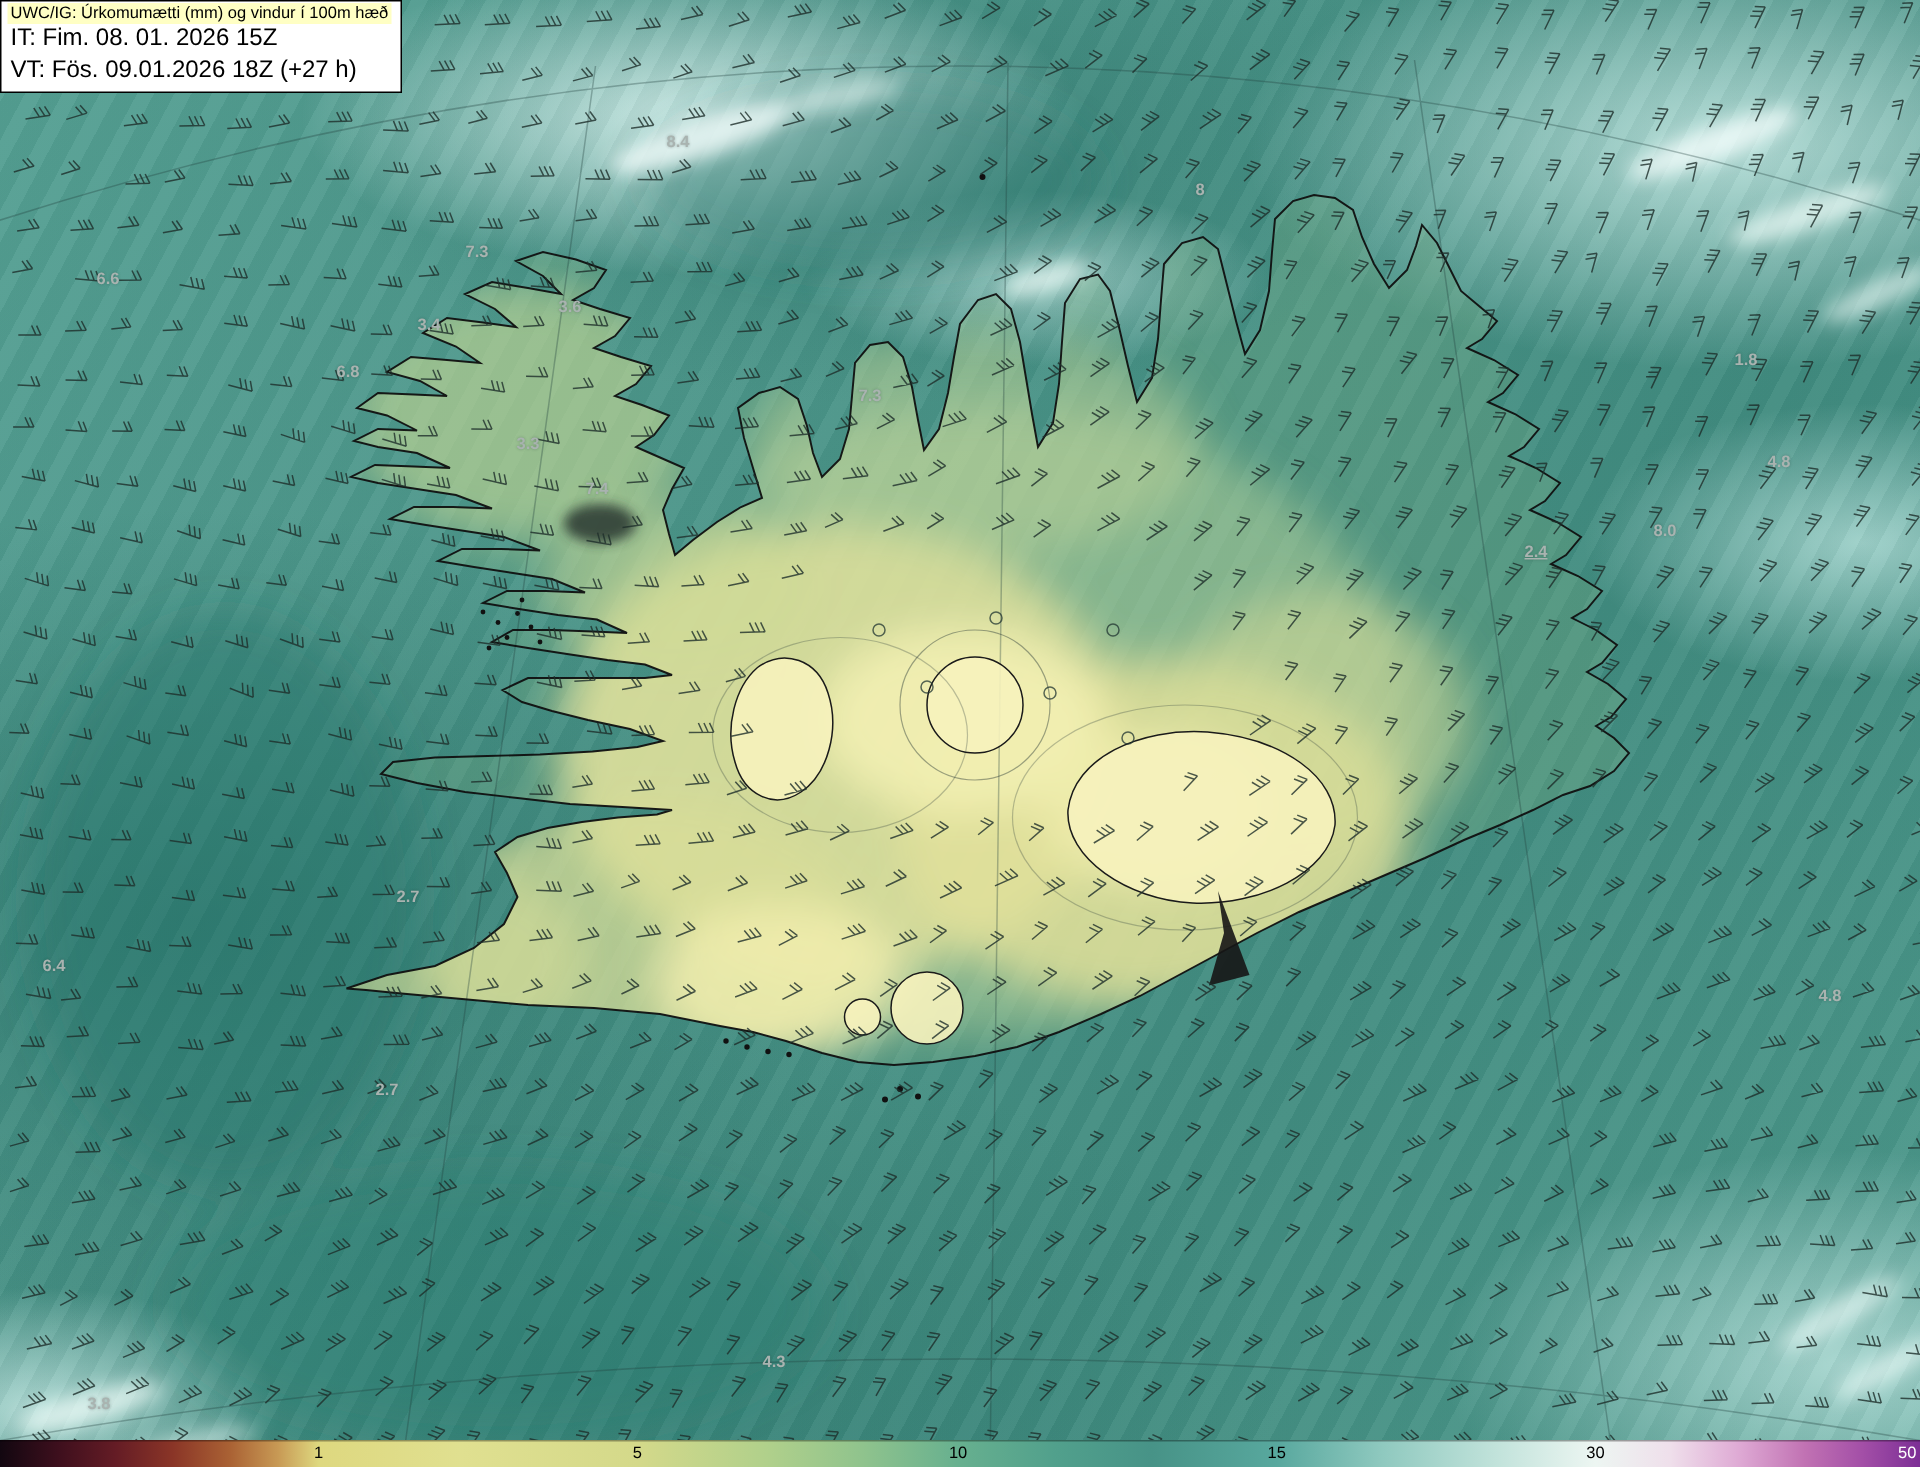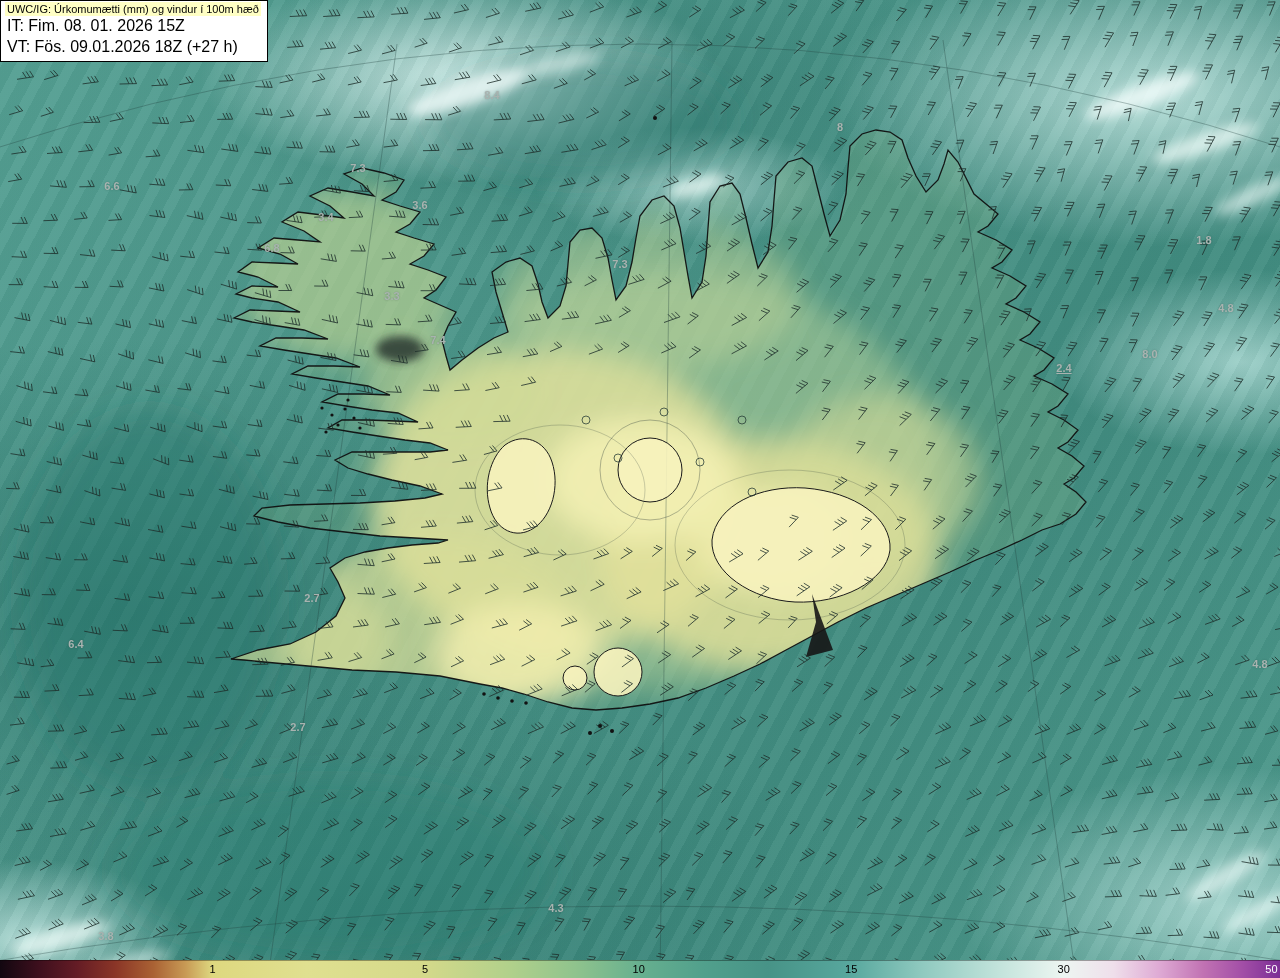--- a/index.html
+++ b/index.html
@@ -22,21 +22,21 @@
   .field::after{content:'';position:absolute;inset:0;
       background:repeating-linear-gradient(118deg, rgba(255,255,255,.045) 0 10px, rgba(10,40,36,.04) 10px 22px);}
   svg.overlay{position:absolute;inset:0;z-index:2;}
   .land-tint{fill:rgba(140,185,130,.22);stroke:none;}
   .coast{fill:none;stroke:#101010;stroke-width:1.3;opacity:.95;}
   .grat{fill:none;stroke:#22413d;stroke-width:1;opacity:.33;}
   .glacier{fill:rgba(246,242,188,.9);stroke:#1a1a1a;stroke-width:1;}
   .contour{fill:none;stroke:#2f3e3a;stroke-width:.8;}
   .labels-layer{position:absolute;inset:0;z-index:3;pointer-events:none;}
   .map-label{position:absolute;transform:translate(-50%,-50%);font-size:11px;font-weight:bold;
-             color:#a9b3b0;text-shadow:0 0 2px rgba(20,40,38,.3);white-space:nowrap;margin-left:40px;}
+             color:#a9b3b0;text-shadow:0 0 2px rgba(20,40,38,.3);white-space:nowrap;}
   
   .header-box{position:absolute;top:0;left:0;z-index:5;background:#ffffff;border:1px solid #000;
               padding:1px 6px 3px 4px;line-height:1.3;color:#000;}
   .header-box .l1{font-size:11px;background:#ffffc4;padding:0 2px;white-space:nowrap;}
   .header-box .l2,.header-box .l3{font-size:16px;padding:0 2px;white-space:nowrap;}
   .header-box b{font-weight:normal;}
   
   .colorbar{position:absolute;left:0;right:0;bottom:0;height:17px;z-index:5;
             border-top:1px solid rgba(0,0,0,.35);}
   .cb-label{position:absolute;top:0;height:17px;line-height:17px;font-size:11px;
@@ -158,21 +158,21 @@
   </svg>
 
   <div class="labels-layer" id="labels-layer">
       <span class="map-label" style="left: 452px; top: 95px;">8.4</span>
       <span class="map-label" style="left: 72px; top: 186px;">6.6</span>
       <span class="map-label" style="left: 318px; top: 168px;">7.3</span>
       <span class="map-label" style="left: 286px; top: 217px;">3.4</span>
       <span class="map-label" style="left: 380px; top: 205px;">3.6</span>
       <span class="map-label" style="left: 232px; top: 248px;">6.8</span>
       <span class="map-label" style="left: 352px; top: 296px;">3.3</span>
-      <span class="map-label" style="left: 398px; top: 340px;">7.4</span>
+      <span class="map-label" style="left: 398px; top: 326px;">7.4</span>
       <span class="map-label" style="left: 580px; top: 264px;">7.3</span>
       <span class="map-label" style="left: 800px; top: 127px;">8</span>
       <span class="map-label" style="left: 1164px; top: 240px;">1.8</span>
       <span class="map-label" style="left: 1186px; top: 308px;">4.8</span>
       <span class="map-label" style="left: 1110px; top: 354px;">8.0</span>
       <span class="map-label" style="left: 1024px; top: 368px; text-decoration: underline;">2.4</span>
       <span class="map-label" style="left: 36px; top: 644px;">6.4</span>
       <span class="map-label" style="left: 272px; top: 598px;">2.7</span>
       <span class="map-label" style="left: 258px; top: 727px;">2.7</span>
       <span class="map-label" style="left: 1220px; top: 664px;">4.8</span>

